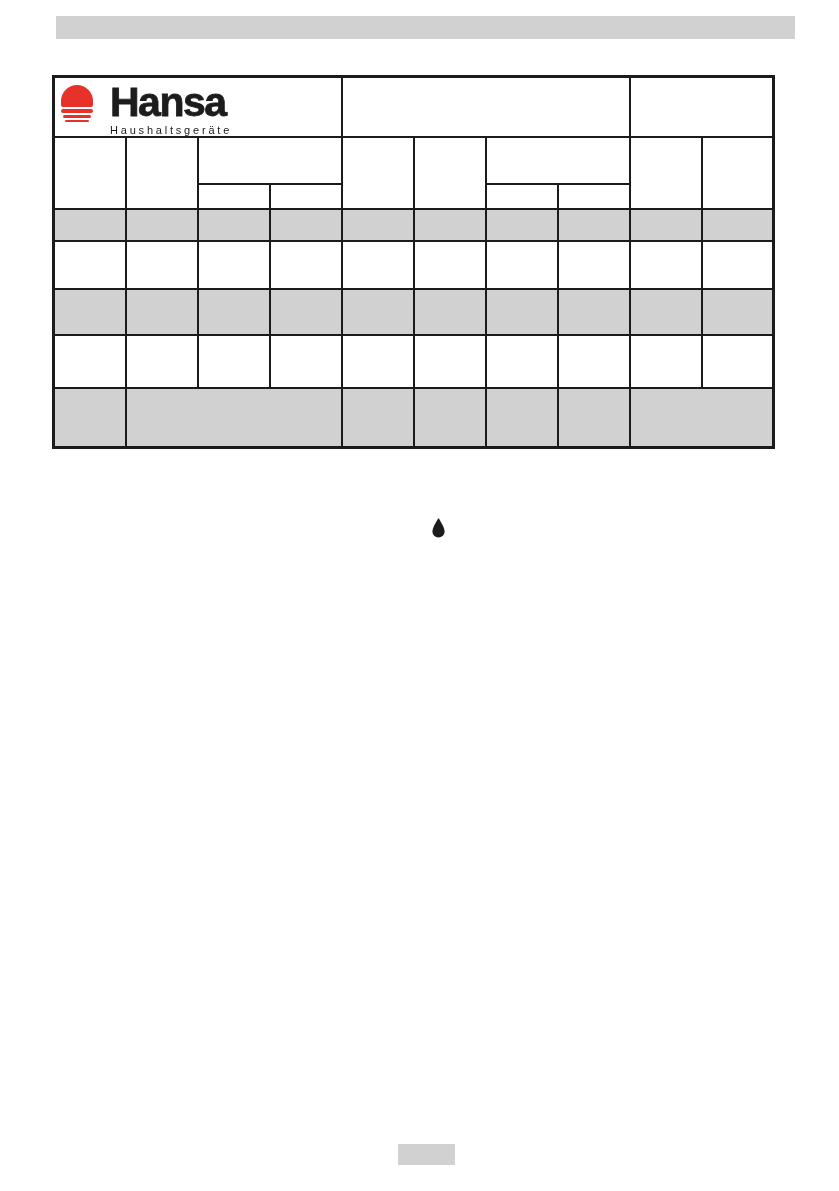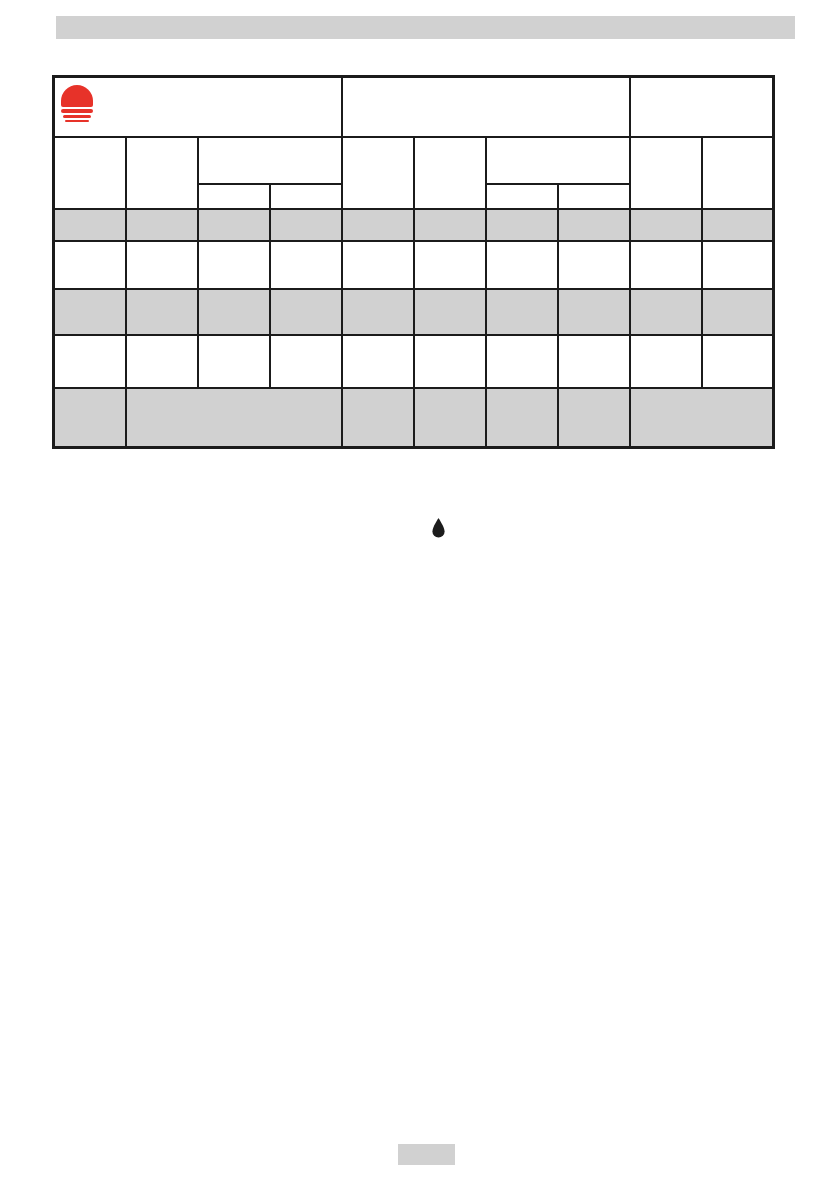--- a/index.html
+++ b/index.html
@@ -135,20 +135,24 @@
     <tbody>
         <tr class="r-logo">
       <td colspan="4" class="logo-cell">
         <div class="logo">
           <div class="sun-icon">
             <div class="dome"></div>
             <div class="band1"></div>
             <div class="band2"></div>
             <div class="band3"></div>
           </div>
+          <div class="logo-text">
+            <div class="brand">Hansa</div>
+            <div class="brand-sub">Haushaltsgeräte</div>
+          </div>
         </div>
       </td>
       <td colspan="4"></td>
       <td colspan="2"></td>
     </tr>
 
     <tr class="r-head-top">
       <td rowspan="2"></td>
       <td rowspan="2"></td>
       <td colspan="2"></td>

